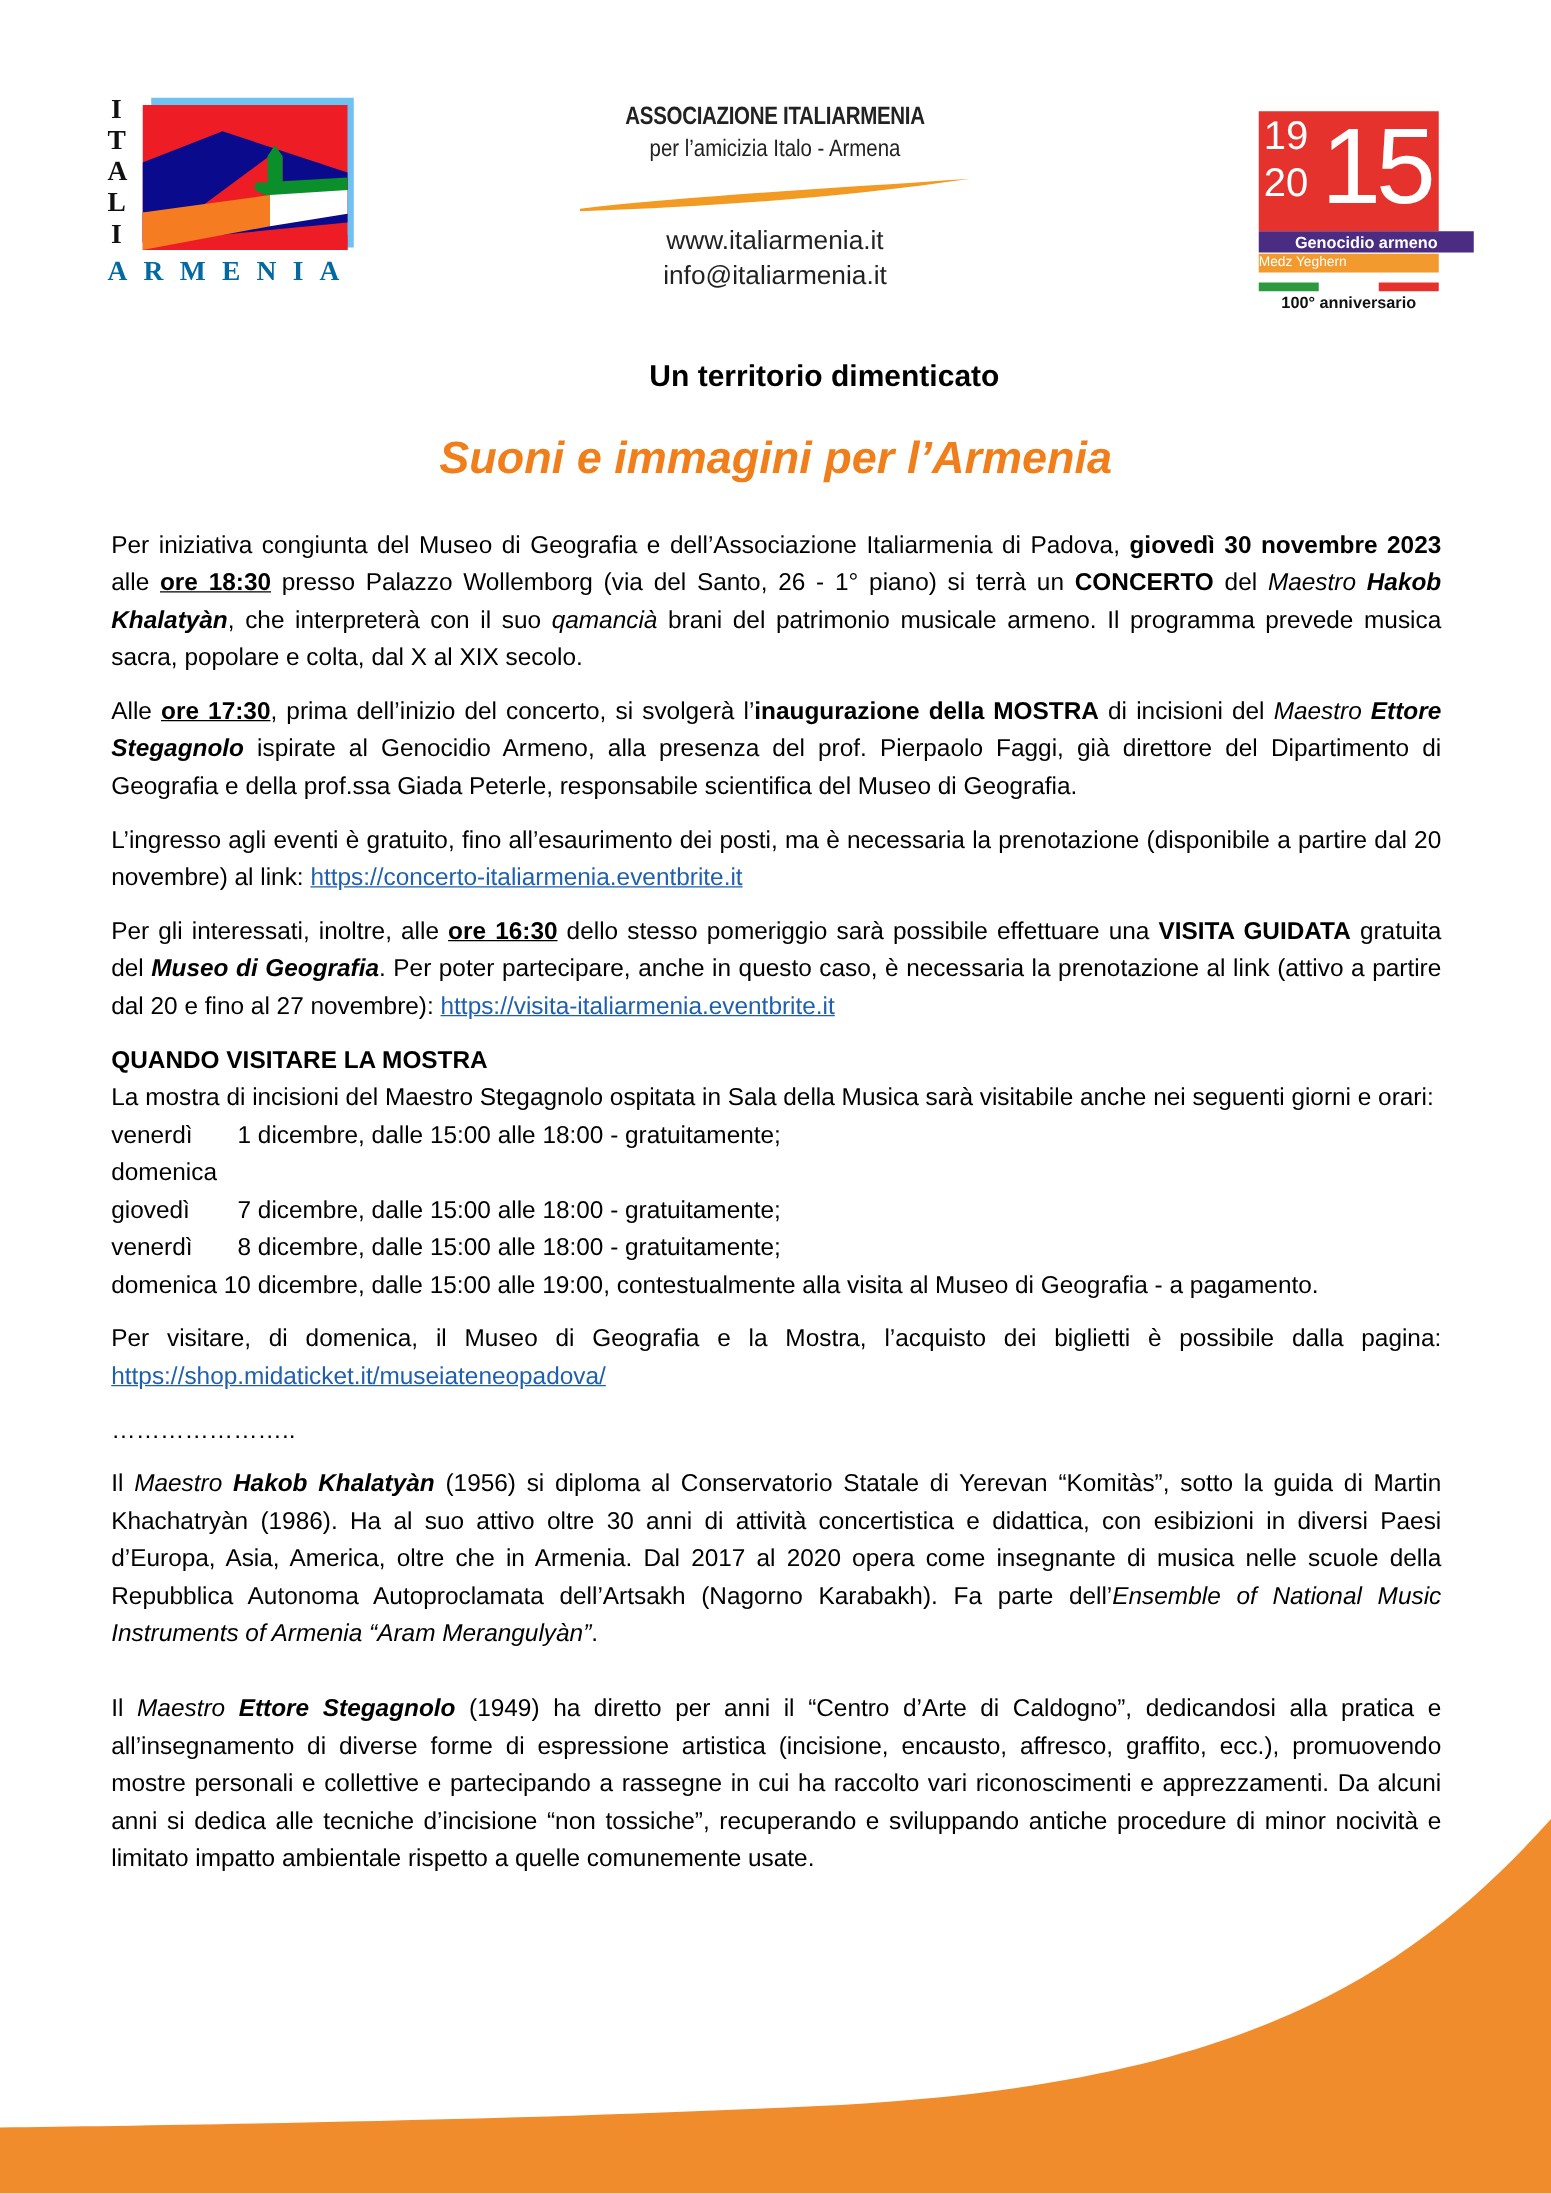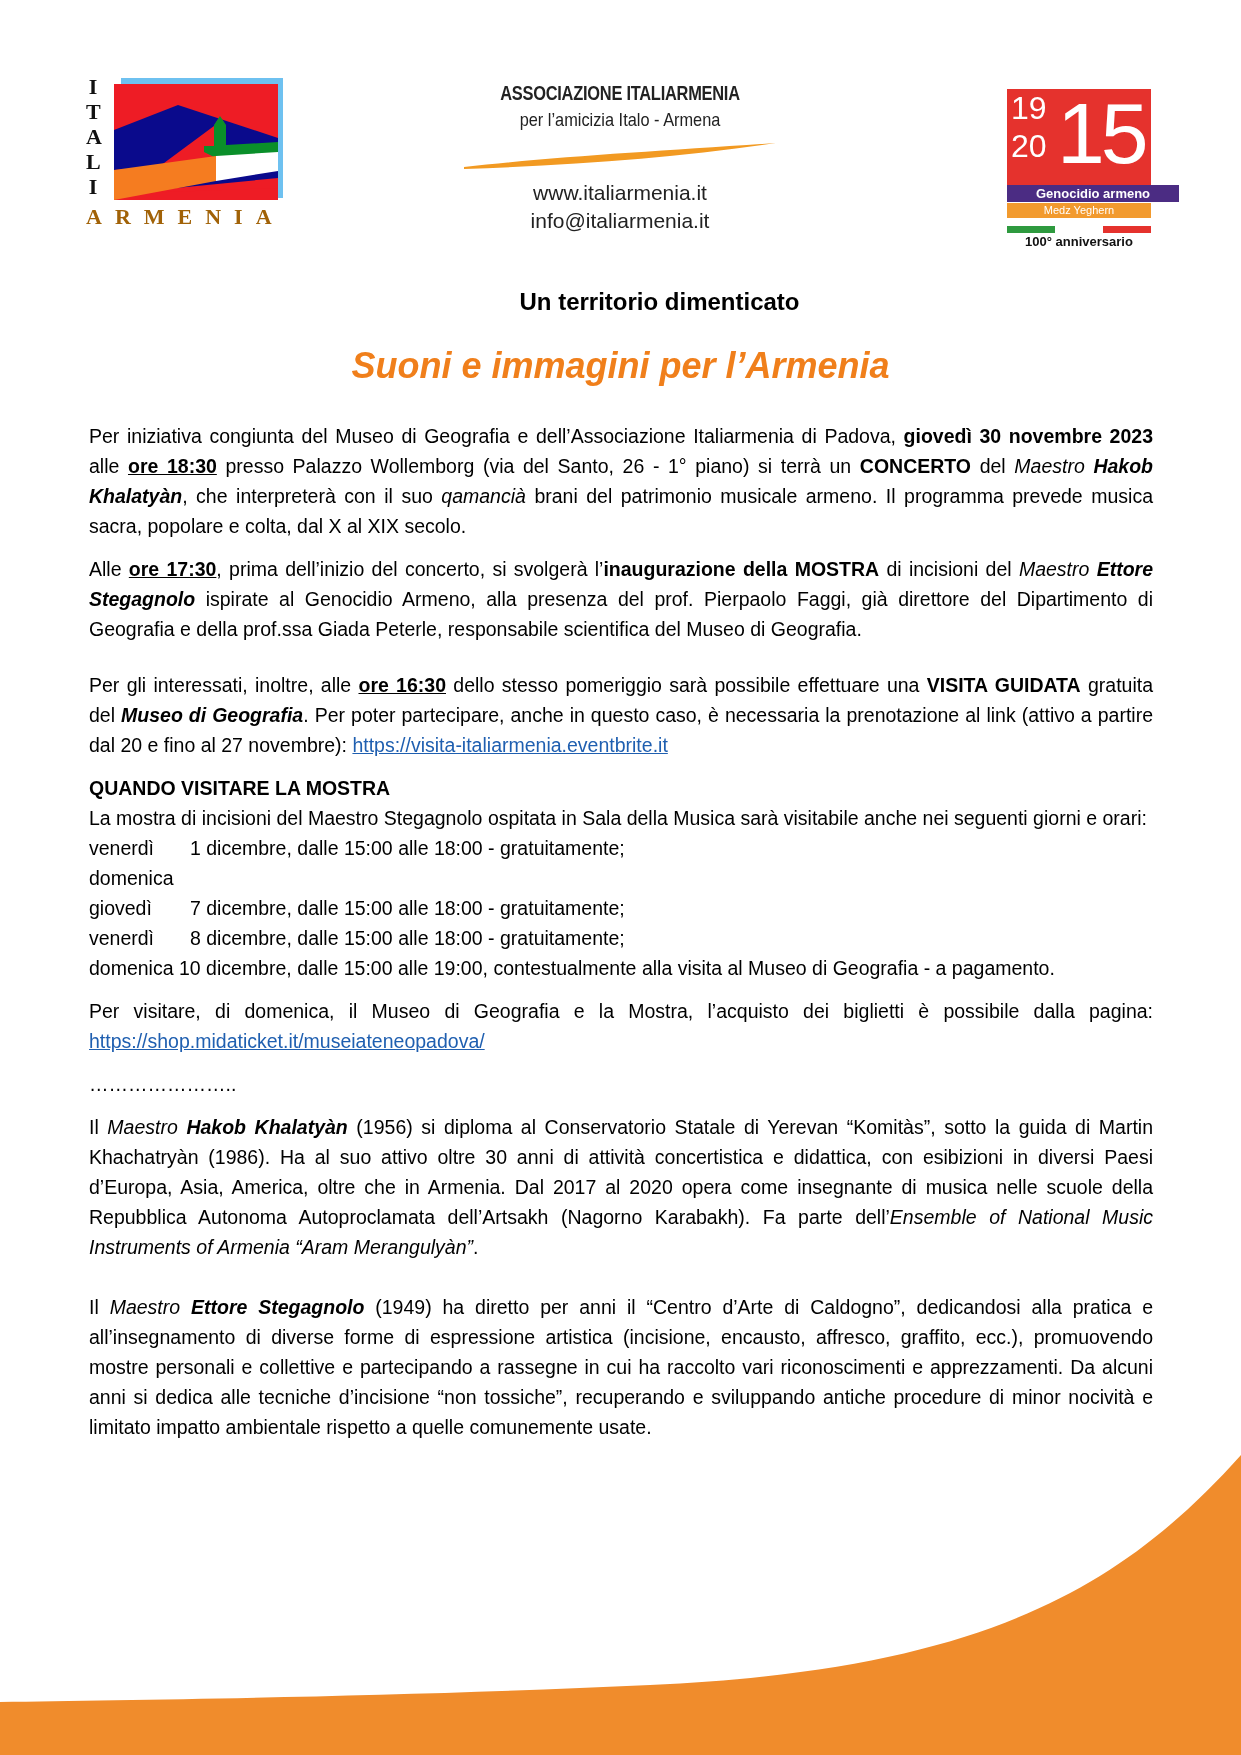--- a/index.html
+++ b/index.html
@@ -8,38 +8,38 @@
     background: #ffffff; color: #000;
     font-family: "Liberation Sans", sans-serif;
   }
   .abs { position: absolute; }
 
   
   #logo-left { left: 86px; top: 76px; width: 204px; height: 160px; }
   .vletter { position: absolute; left: 0; width: 14px; text-align: center;
     font-family: "Liberation Serif", serif; font-weight: bold; font-size: 22px; line-height: 22px; color:#111; }
   #logo-armenia-word { position: absolute; left: 0; top: 128px; width: 200px;
-    font-family: "Liberation Serif", serif; font-weight: bold; font-size: 22px; letter-spacing: 13px; color:#a16207; }
+    font-family: "Liberation Serif", serif; font-weight: bold; font-size: 22px; letter-spacing: 13px; color:#0369a1; }
 
   
   #logo-center { left: 440px; top: 82px; width: 360px; height: 170px; text-align: center; }
   #assoc-name { font-family: "Liberation Sans", sans-serif; font-weight: bold; font-size: 20px;
     transform: scaleX(0.82); transform-origin: center; color:#222; letter-spacing: -0.3px; }
   #assoc-sub { font-size: 19px; color:#222; margin-top: 4px; transform: scaleX(0.86); transform-origin:center; }
   #assoc-swoosh { display:block; margin: 10px auto 0 auto; }
   #assoc-web, #assoc-mail { font-size: 21px; color:#222; line-height: 28px; }
   #assoc-web { margin-top: 8px; }
 
   
   #logo-right { left: 1007px; top: 89px; width: 144px; height: 165px; }
   #lr-red { position:absolute; left:0; top:0; width:144px; height:96px; background:#e5322d; }
   #lr-purple { position:absolute; left:0; top:96px; width:172px; height:17px; background:#4b2c83;
     color:#fff; font-weight:bold; font-size:13px; text-align:center; line-height:17px; }
   #lr-orange { position:absolute; left:0; top:114px; width:144px; height:15px; background:#f29a2e;
-    color:#fff; font-size:11px; text-align:center; line-height:15px; }
+    color:#fff; font-size:11px; text-align:left; line-height:15px; }
   #lr-green { position:absolute; left:0; top:137px; width:48px; height:7px; background:#2e9a3f; }
   #lr-redbar { position:absolute; left:96px; top:137px; width:48px; height:7px; background:#e5322d; }
   #lr-anniv { position:absolute; left:0; top:145px; width:144px; text-align:center; font-weight:bold; font-size:13px; color:#111; }
 
   
   #main-title { left: 0; top: 288px; width: 1241px; text-align: center; font-weight: bold; font-size: 24px; color:#000;margin-left:39px; }
   #subtitle { left: 0; top: 345px; width: 1241px; text-align: center; font-weight: bold; font-style: italic; font-size: 36px; color:#f07f1b; }
 
   
   #content { left: 89px; top: 421px; width: 1064px; font-size: 19.5px; line-height: 30px; }
@@ -107,20 +107,23 @@
   <p>
     <span>Per iniziativa congiunta del Museo di Geografia e dell’Associazione Italiarmenia di Padova, </span><b>giovedì 30 novembre 2023</b><span> alle </span><span class="u">ore 18:30</span><span> presso Palazzo Wollemborg (via del Santo, 26 - 1° piano) si terrà un </span><b>CONCERTO</b><span> del </span><i>Maestro</i><span> </span><b><i>Hakob Khalatyàn</i></b><span>, che interpreterà con il suo </span><i>qamancià</i><span> brani del patrimonio musicale armeno. Il programma prevede musica sacra, popolare e colta, dal X al XIX secolo.</span>
   </p>
   <div class="gap"></div>
 
   <p>
     <span>Alle </span><span class="u">ore 17:30</span><span>, prima dell’inizio del concerto, si svolgerà l’</span><b>inaugurazione della MOSTRA</b><span> di incisioni del </span><i>Maestro</i><span> </span><b><i>Ettore Stegagnolo</i></b><span> ispirate al Genocidio Armeno, alla presenza del prof. Pierpaolo Faggi, già direttore del Dipartimento di Geografia e della prof.ssa Giada Peterle, responsabile scientifica del Museo di Geografia.</span>
   </p>
   <div class="gap"></div>
 
+  <p>
+    <span>L’ingresso agli eventi è gratuito, fino all’esaurimento dei posti, ma è necessaria la prenotazione (disponibile a partire dal 20 novembre) al link:  </span><a class="link">https://concerto-italiarmenia.eventbrite.it</a>
+  </p>
   <div class="gap"></div>
 
   <p>
     <span>Per gli interessati, inoltre, alle </span><span class="u">ore 16:30</span><span> dello stesso pomeriggio sarà possibile effettuare una </span><b>VISITA GUIDATA</b><span> gratuita del </span><b><i>Museo di Geografia</i></b><span>. Per poter partecipare, anche in questo caso, è necessaria la prenotazione al  link (attivo a partire dal 20 e fino al 27 novembre):  </span><a class="link">https://visita-italiarmenia.eventbrite.it</a>
   </p>
   <div class="gap"></div>
 
   <p id="section-heading">QUANDO VISITARE LA MOSTRA</p>
   <p>La mostra di incisioni del Maestro Stegagnolo ospitata in Sala della Musica sarà visitabile anche nei seguenti giorni e orari:</p>
   <div>

